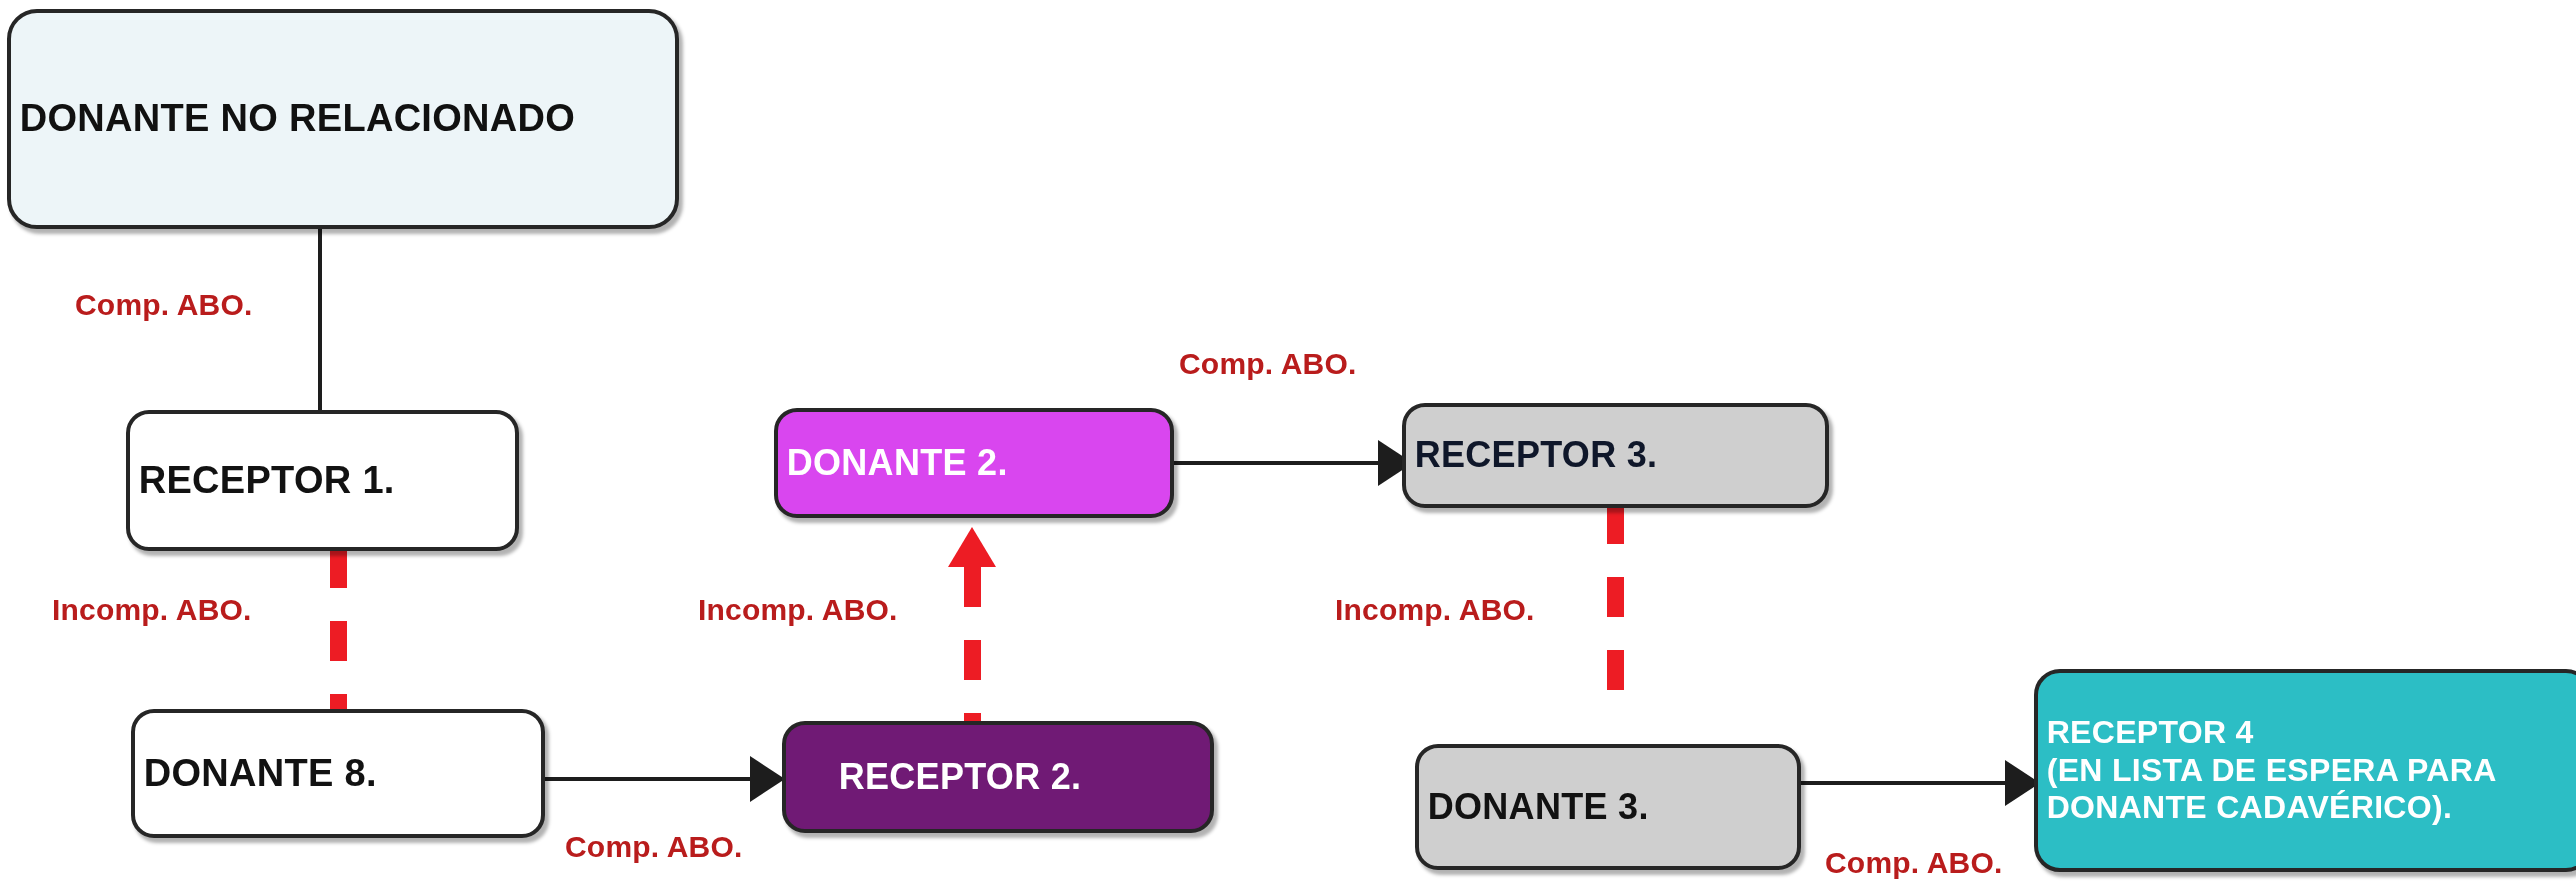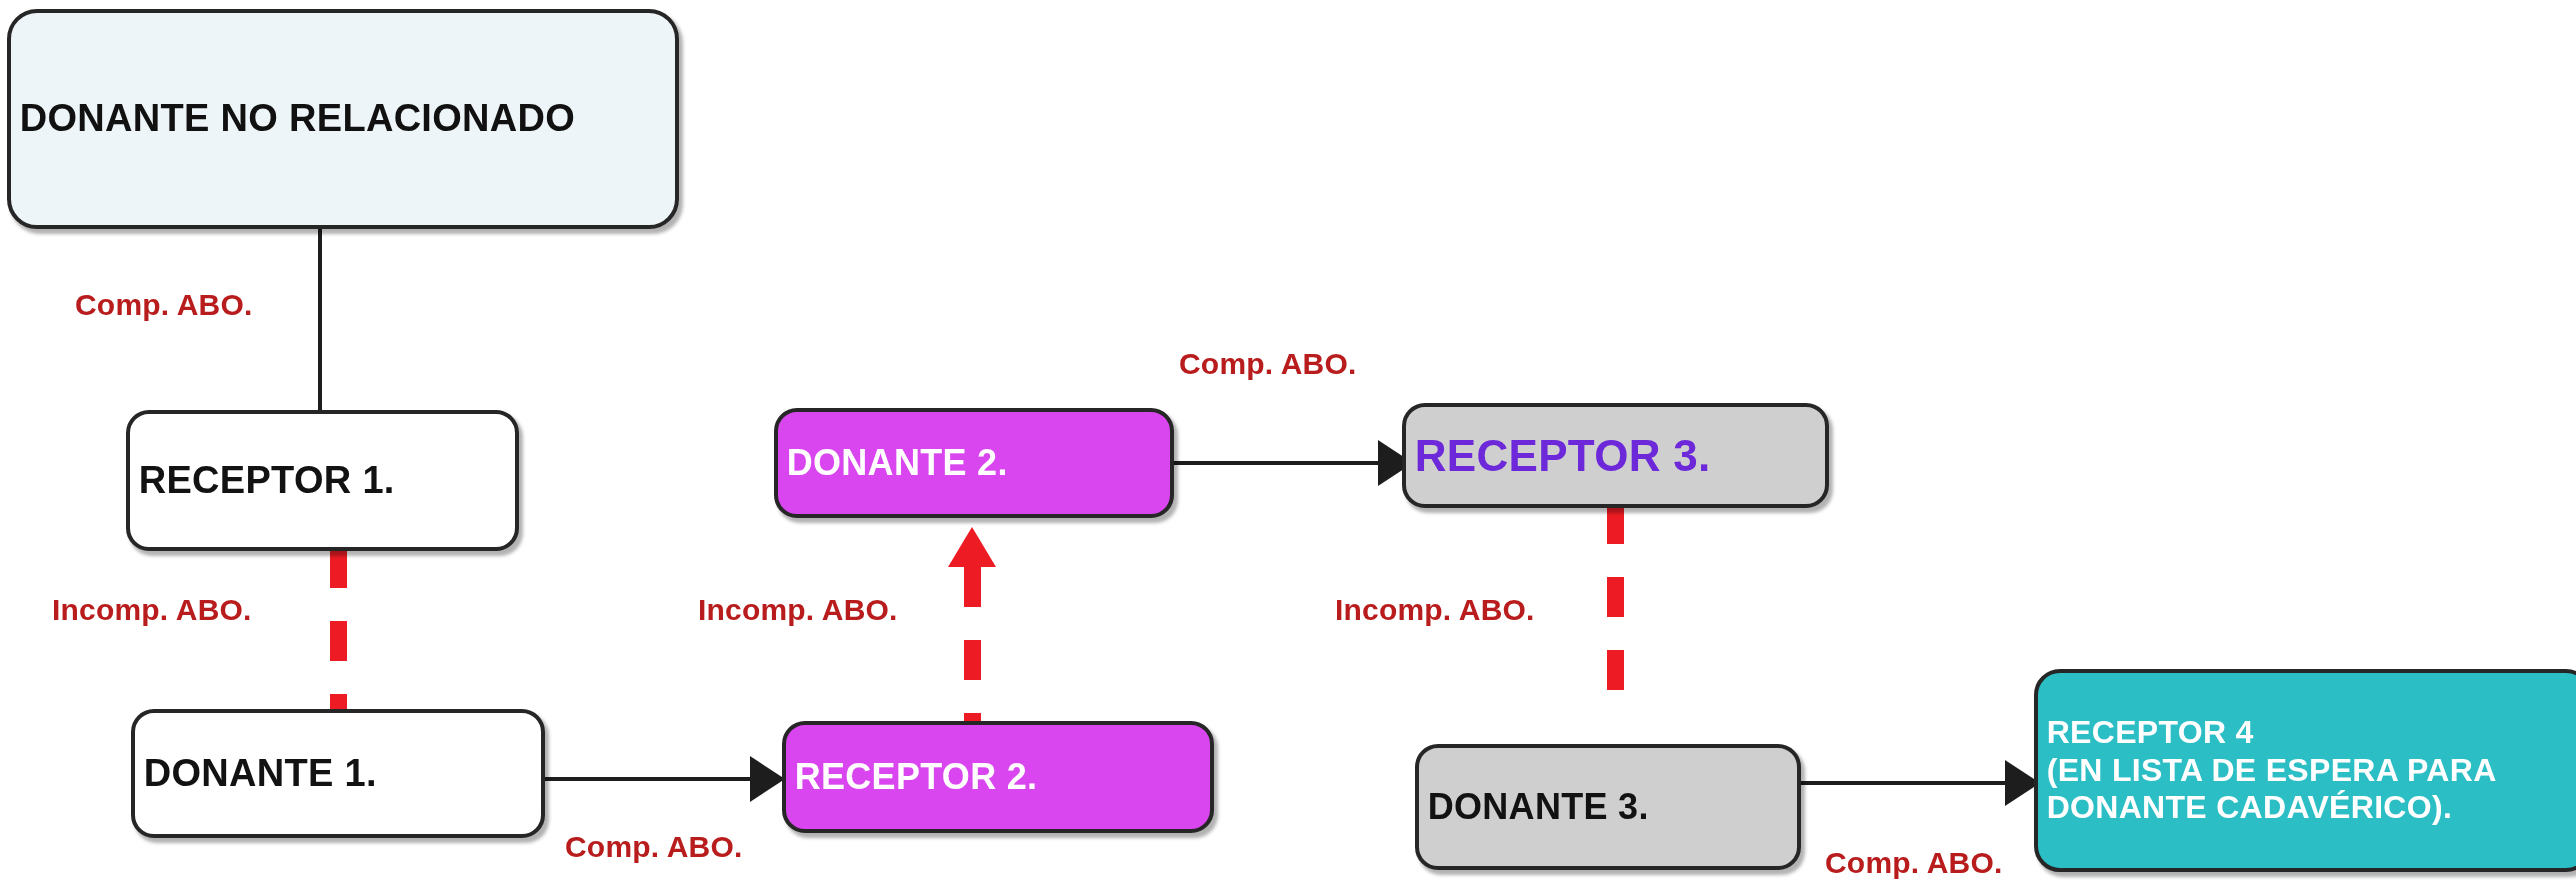--- a/index.html
+++ b/index.html
@@ -41,25 +41,25 @@
   .node-don1{
     left:131px; top:709px; width:414px; height:129px;
     background:#FFFFFF; color:#121212; font-size:38px;
   }
   .node-don2{
     left:774px; top:408px; width:400px; height:110px;
     background:#d946ef; color:#FFFFFF; font-size:36px;
   }
   .node-rec2{
     left:782px; top:721px; width:432px; height:112px;
-    background:#d946ef; color:#FFFFFF; font-size:36px;
+    background:#701a75; color:#FFFFFF; font-size:36px;padding-left:44px;
   }
   .node-rec3{
     left:1402px; top:403px; width:427px; height:105px;
-    background:#CFCFCF; color:#6d28d9; font-size:44px;
+    background:#CFCFCF; color:#0f172a; font-size:36px;
   }
   .node-don3{
     left:1415px; top:744px; width:386px; height:126px;
     background:#CFCFCF; color:#121212; font-size:36px;
   }
   .node-rec4{
     left:2034px; top:669px; width:558px; height:203px;
     background:#2CBEC5; color:#FFFFFF; font-size:32px;
     border-radius:26px;
   }
@@ -165,21 +165,21 @@
 
   <div class="node node-altruista">
     <span class="txt"><span>DONANTE NO RELACIONADO</span><br></span>
   </div>
 
   <div class="node node-rec1">
     <span class="txt">RECEPTOR 1.</span>
   </div>
 
   <div class="node node-don1">
-    <span class="txt">DONANTE 1.</span>
+    <span class="txt">DONANTE 8.</span>
   </div>
 
   <div class="node node-don2">
     <span class="txt">DONANTE 2.</span>
   </div>
 
   <div class="node node-rec2">
     <span class="txt">RECEPTOR 2.</span>
   </div>
 

